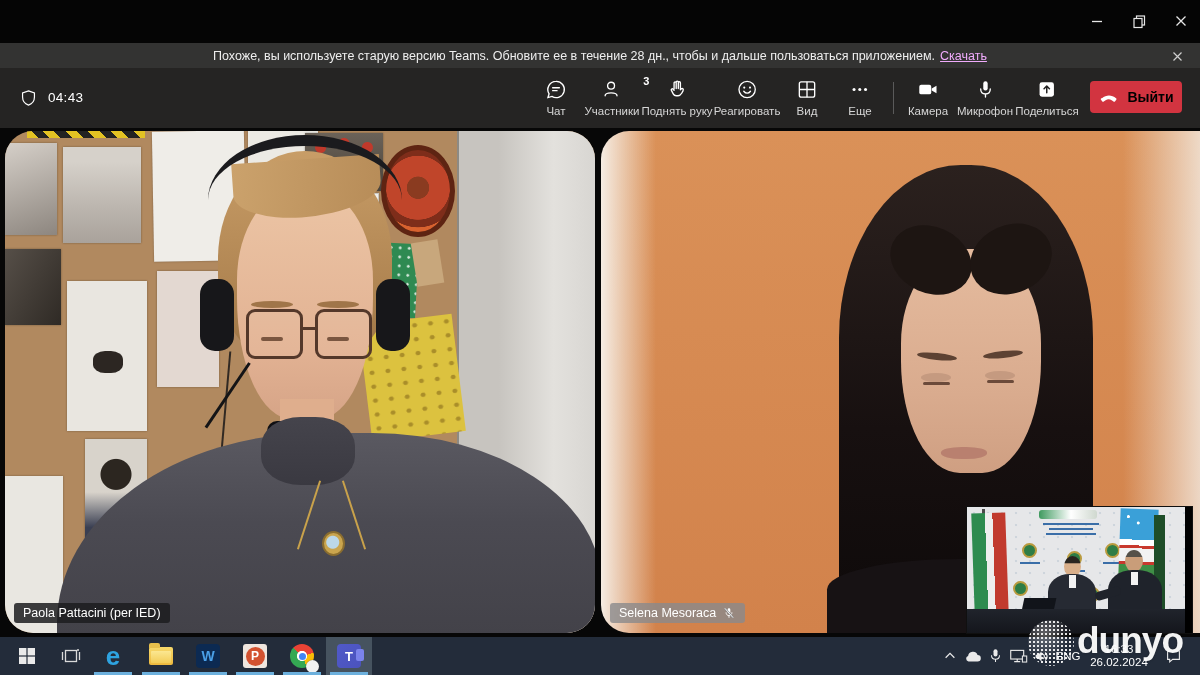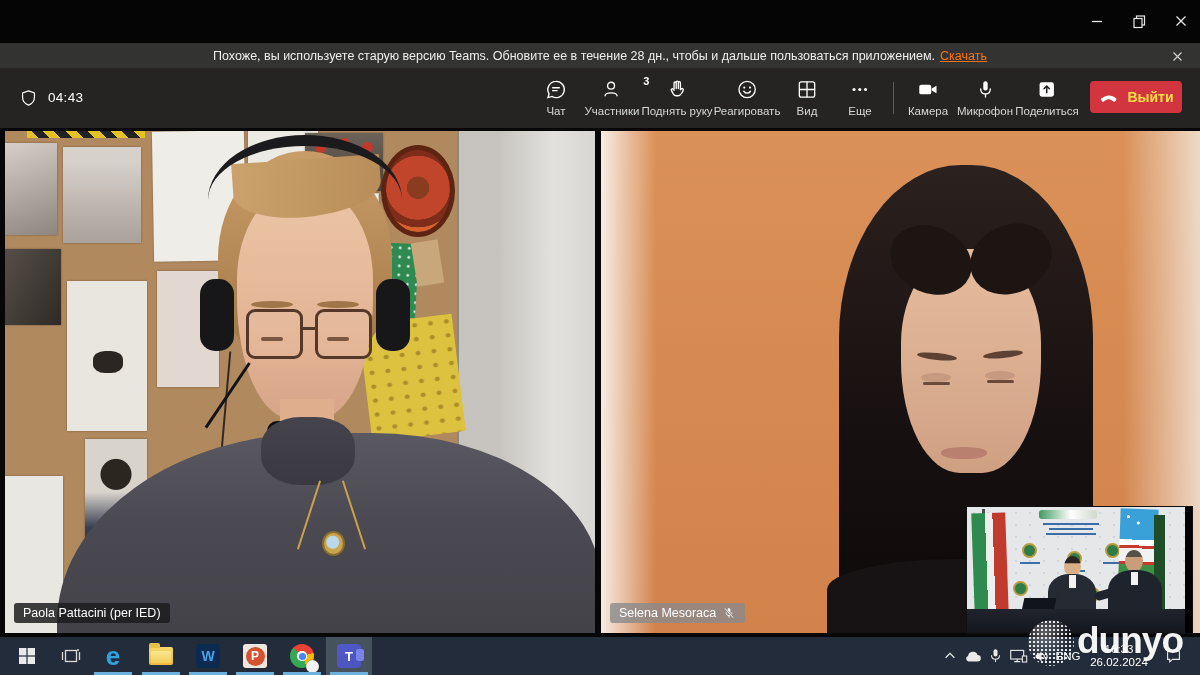--- a/index.html
+++ b/index.html
@@ -8,39 +8,39 @@
   .screen { position:relative; width:1200px; height:675px; overflow:hidden; background:#000; }
   .abs { position:absolute; }
 
   
   .titlebar { left:0; top:0; width:1200px; height:43px; background:#050505; }
   .wbtn { top:6px; width:30px; height:30px; display:flex; align-items:center; justify-content:center; cursor:pointer; }
 
   
   .banner { left:0; top:43px; width:1200px; height:25px; background:#333332; color:#efefef;
             display:flex; align-items:center; justify-content:center; font-size:12.5px; }
-  .banner a { color:#f97316; text-decoration:underline; margin-left:5px; cursor:pointer; }
+  .banner a { color:#f0abfc; text-decoration:underline; margin-left:5px; cursor:pointer; }
   .banner-close { position:absolute; right:14px; top:4px; width:18px; height:18px; display:flex; align-items:center; justify-content:center; cursor:pointer; }
 
   
   .toolbar { left:0; top:68px; width:1200px; height:60px; background:#252423; }
   .timer { left:48px; top:22px; color:#fff; font-size:13.5px; letter-spacing:.3px; }
   .shield { left:19px; top:20px; }
   .tbtn { position:absolute; top:9px; transform:translateX(-50%); text-align:center; color:#d6d6d6; cursor:pointer; }
   .tbtn .ic { height:24px; display:flex; align-items:flex-end; justify-content:center; position:relative; }
   .tbtn .lb { font-size:11.5px; margin-top:4px; white-space:nowrap; }
   .badge { position:absolute; right:-10px; top:-2px; font-size:11px; font-weight:bold; color:#fff; }
   .tdivider { left:893px; top:14px; width:1px; height:32px; background:#5a5a5a; }
   .leave { left:1090px; top:13px; width:92px; height:32px; background:#d23440; border-radius:4px;
-           display:flex; align-items:center; justify-content:center; gap:7px; color:#fde047;
+           display:flex; align-items:center; justify-content:center; gap:7px; color:#000000;
            font-size:14px; font-weight:bold; cursor:pointer; }
 
   
   .stage { left:0; top:128px; width:1200px; height:509px; background:#070707; }
-  .vid { position:absolute; top:3px; height:502px; overflow:hidden; cursor:pointer; }
+  .vid { position:absolute; top:3px; height:502px; overflow:hidden; cursor:pointer;border-radius:28px; }
   .vidL { left:5px; width:590px; background:#b1895f; }
   .vidR { left:601px; width:652px;
           background:
             linear-gradient(90deg, rgba(247,242,235,.95) 0px, rgba(247,242,235,0) 55px),
             linear-gradient(270deg, #f4efe8 0px, rgba(244,239,232,.9) 40px, rgba(244,239,232,0) 130px),
             linear-gradient(180deg,#da9158,#d2824b); }
   .nametag { position:absolute; left:9px; top:472px; display:flex; align-items:center; gap:6px;
              color:#fff; font-size:12.5px; padding:3px 9px; border-radius:3px; white-space:nowrap; }
   .tagL { background:rgba(28,28,30,.85); }
   .tagR { background:rgba(138,138,140,.8); }

